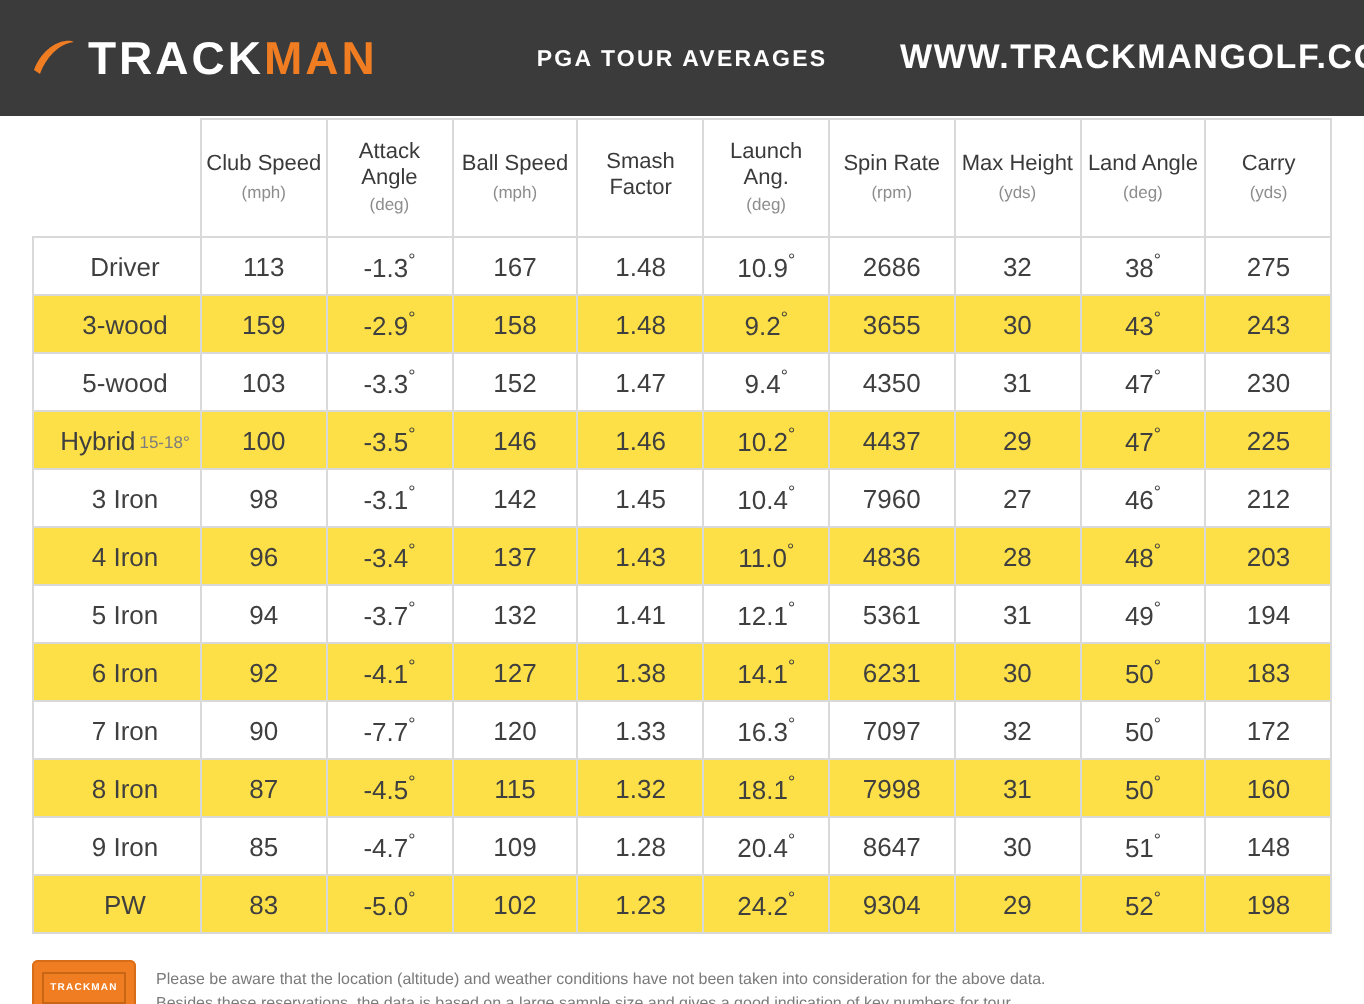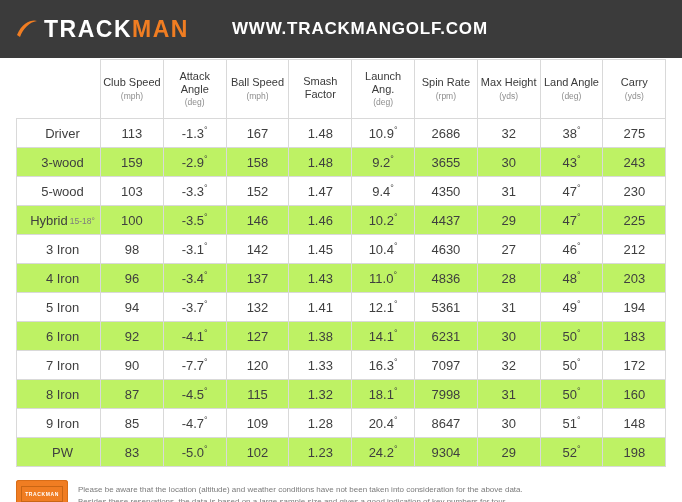--- a/index.html
+++ b/index.html
@@ -119,21 +119,21 @@
     font-size: 14px;
     color: #2f2f2f;
     margin-left: 24px;
   }
   td.club .sub {
     font-size: 8.5px;
     color: #7d7d7d;
     vertical-align: 1px;
     margin-left: 2px;
   }
-  tr.shade td { background: #bef264; }
+  tr.shade td { background: #fde047; }
   tr.plain td { background: #ffffff; }
   .deg {
     font-size: 9px;
     vertical-align: super;
   }
 
   
   col.c0 { width: 84px; }
   col.cn { width: 62.8px; }
 
@@ -182,20 +182,23 @@
 
 <div class="header">
   <div class="logo-block">
     <div class="logo-swoosh">
       <svg width="22" height="22" viewBox="0 0 22 22" aria-hidden="true">
         <path d="M1 17 C6 4, 17 1, 21 3 C13 4, 7 11, 4 19 Z" fill="#f07d22"></path>
       </svg>
     </div>
     <div class="logo-text"><span>TRACK</span><span class="accent">MAN</span></div>
   </div>
+  <div class="header-center">
+    <span class="header-title">PGA TOUR AVERAGES</span>
+  </div>
   <div class="header-right">
     <span class="header-url">WWW.TRACKMANGOLF.COM</span>
   </div>
 </div>
 
 <div class="table-wrap">
   <table class="data">
     <colgroup>
       <col class="c0">
         <col class="cn">
@@ -298,21 +301,21 @@
           <td><span>47</span><span class="deg">°</span></td>
           <td><span>225</span></td>
         </tr>
         <tr class="plain">
           <td class="club"><span>3 Iron</span></td>
           <td><span>98</span></td>
           <td><span>-3.1</span><span class="deg">°</span></td>
           <td><span>142</span></td>
           <td><span>1.45</span></td>
           <td><span>10.4</span><span class="deg">°</span></td>
-          <td><span>4630</span></td>
+          <td><span>7960</span></td>
           <td><span>27</span></td>
           <td><span>46</span><span class="deg">°</span></td>
           <td><span>212</span></td>
         </tr>
         <tr class="shade">
           <td class="club"><span>4 Iron</span></td>
           <td><span>96</span></td>
           <td><span>-3.4</span><span class="deg">°</span></td>
           <td><span>137</span></td>
           <td><span>1.43</span></td>

